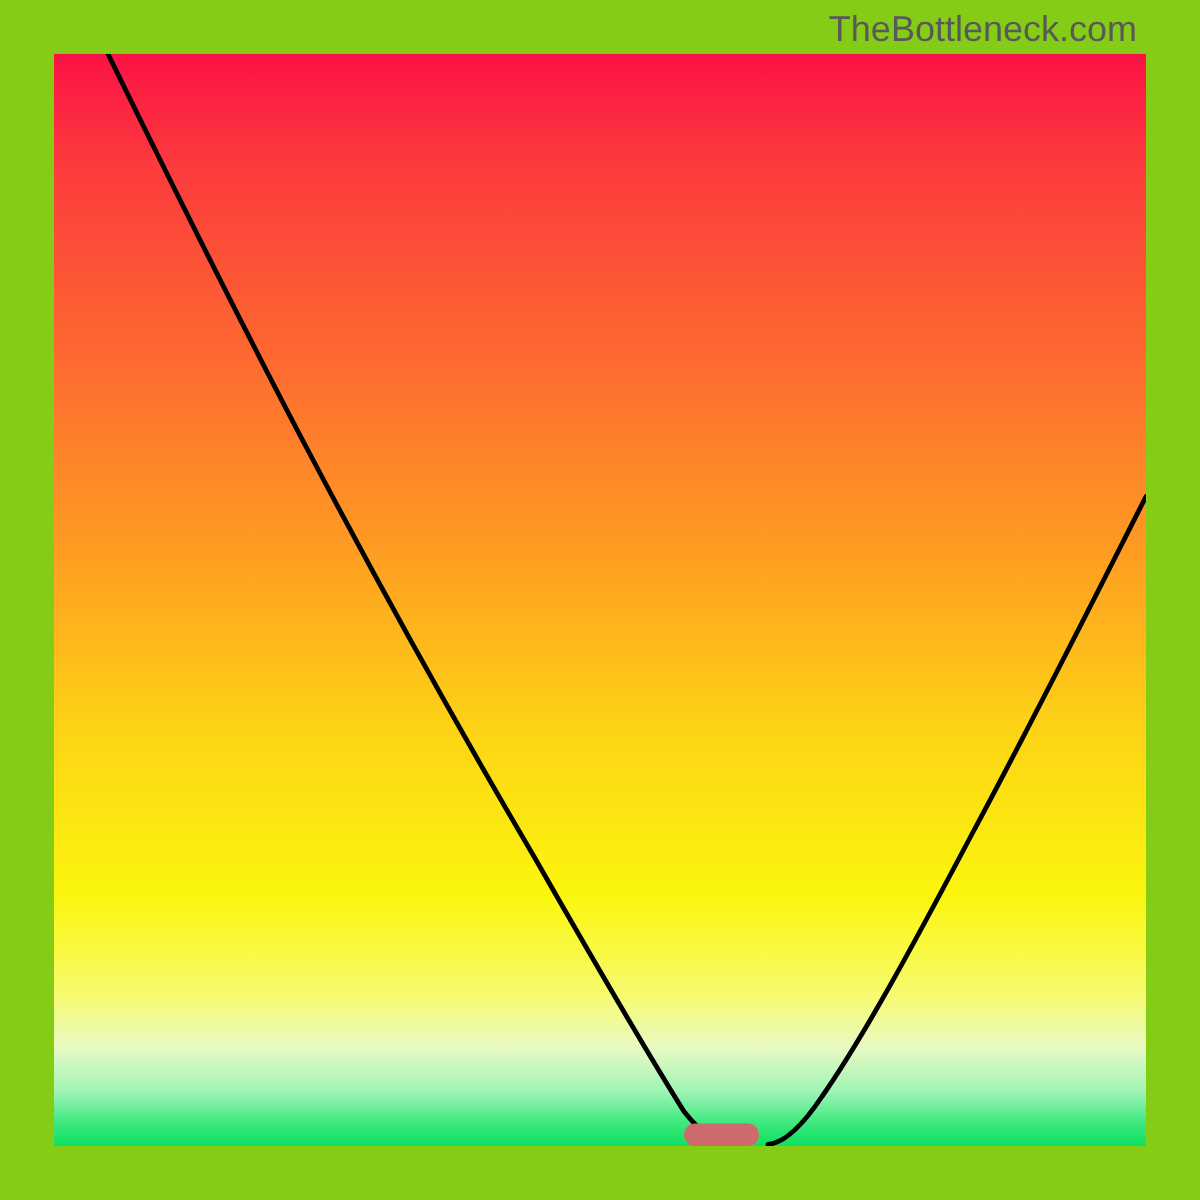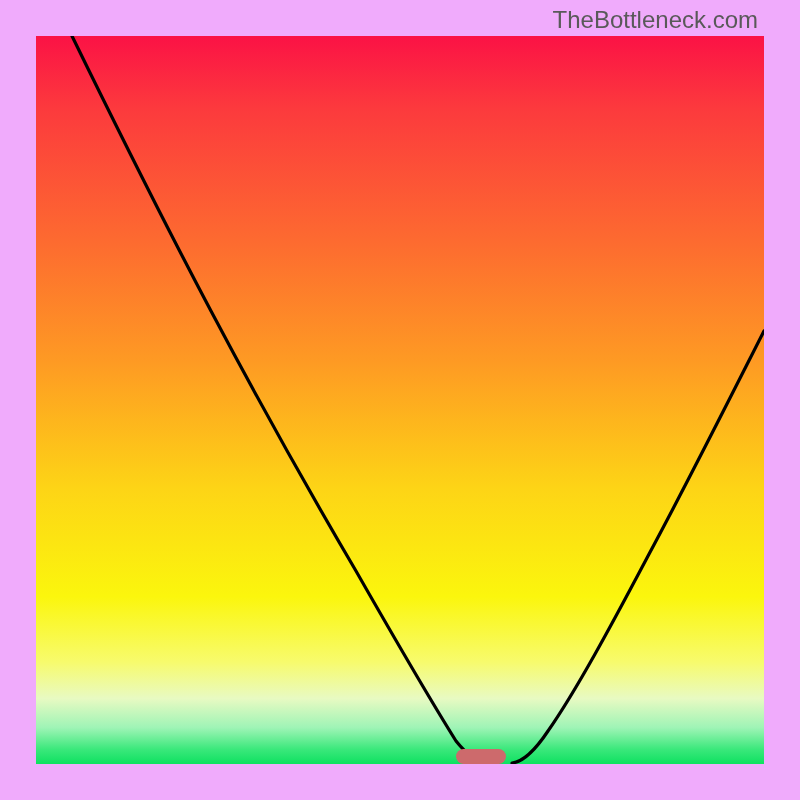--- a/index.html
+++ b/index.html
@@ -8,21 +8,21 @@
     width: 800px;
     height: 800px;
     overflow: hidden;
     background: #000;
   }
   .frame {
     position: absolute;
     left: 0; top: 0;
     width: 800px;
     height: 800px;
-    background: #f0abfc;
+    background: #84cc16;
   }
   .plot-area {
     position: absolute;
     left: 36px;
     top: 36px;
     width: 728px;
     height: 728px;
     
     background: linear-gradient(
       to bottom,

